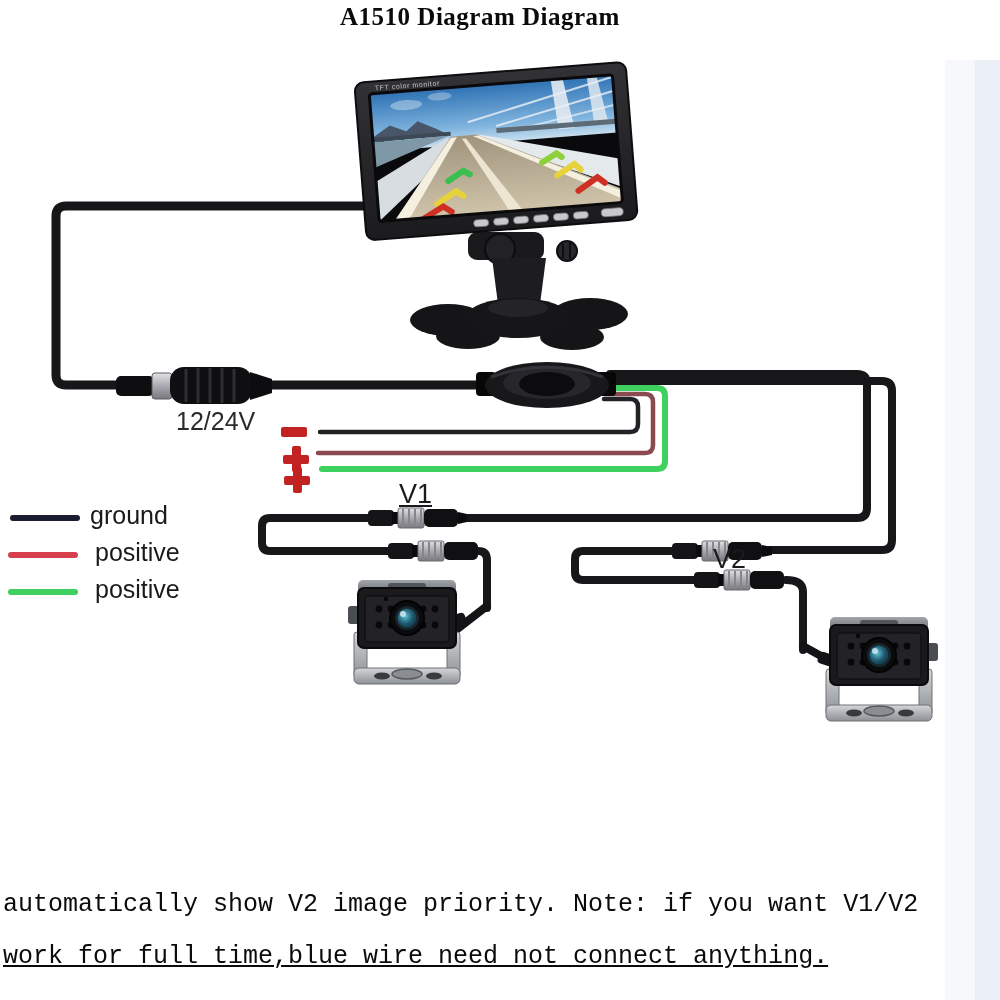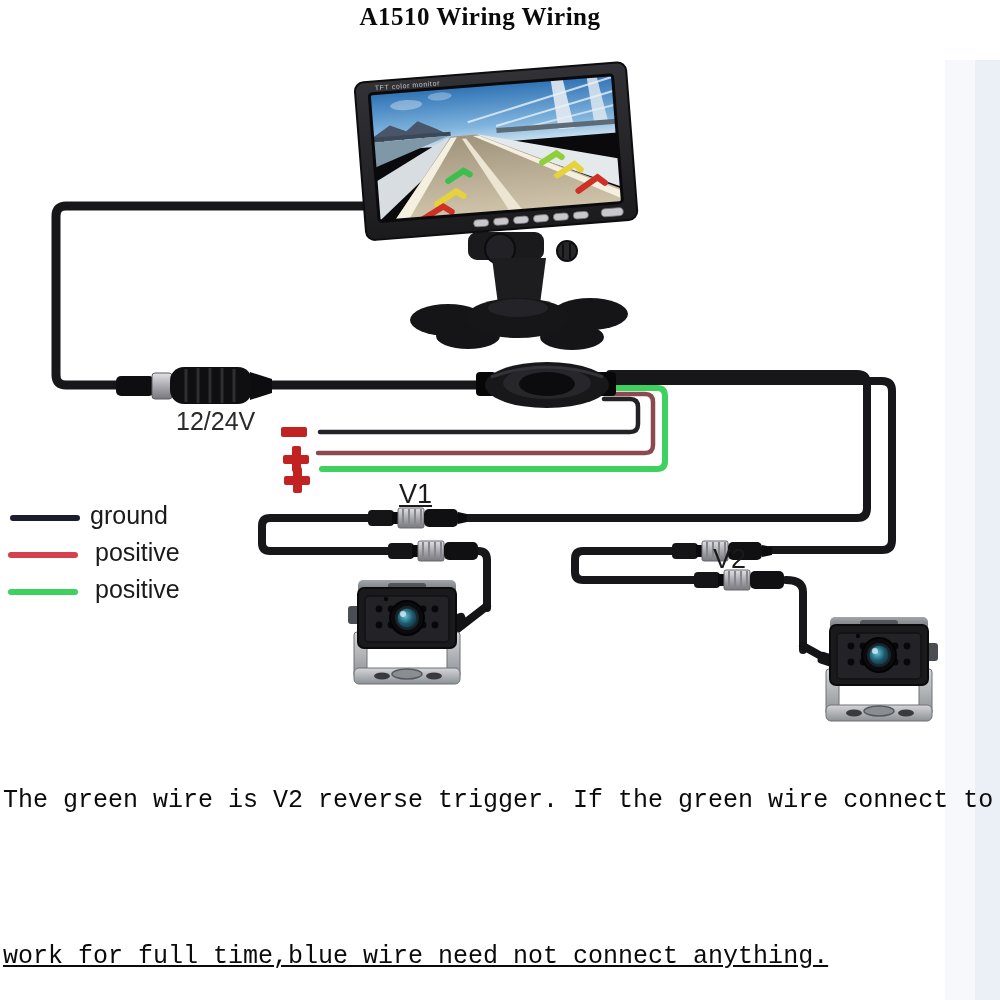--- a/index.html
+++ b/index.html
@@ -28,21 +28,21 @@
   .note{position:absolute;left:3px;width:996px;font-family:"Liberation Mono",monospace;
         font-size:25px;color:#0b0b0b;white-space:pre;}
 </style>
 </head>
 <body>
 
 <div class="stage">
   <div class="strip1"></div>
   <div class="strip2"></div>
 
-  <div class="title">A1510 Wiring Wiring</div>
+  <div class="title">A1510 Diagram Diagram</div>
 
   <svg width="1000" height="1000" viewBox="0 0 1000 1000">
     <defs>
       <linearGradient id="sky" x1="0" y1="0" x2="0" y2="1">
         <stop offset="0" stop-color="#2f72b4"></stop>
           <stop offset="0.7" stop-color="#7fb4de"></stop>
           <stop offset="1" stop-color="#c6ddee"></stop>
       </linearGradient>
       <linearGradient id="road" x1="0" y1="0" x2="0" y2="1">
         <stop offset="0" stop-color="#a1947d"></stop>
@@ -314,15 +314,15 @@
     </div>
   <div class="pol plus2">
       <div class="h"></div>
       <div class="v"></div>
     </div>
 
   <div class="lbl lbl-legend lg0">ground</div>
   <div class="lbl lbl-legend lg1">positive</div>
   <div class="lbl lbl-legend lg2">positive</div>
 
-  <div class="note" style="top:786px;">The green wire is V2 reverse trigger. If the green wire connect to</div>
+  <div class="note" style="top:890px;">automatically show V2 image priority. Note: if you want V1/V2</div>
   <div class="note" style="top:942px;text-decoration:underline;">work for full time,blue wire need not connect anything.</div>
 </div>
 
 </body></html>

